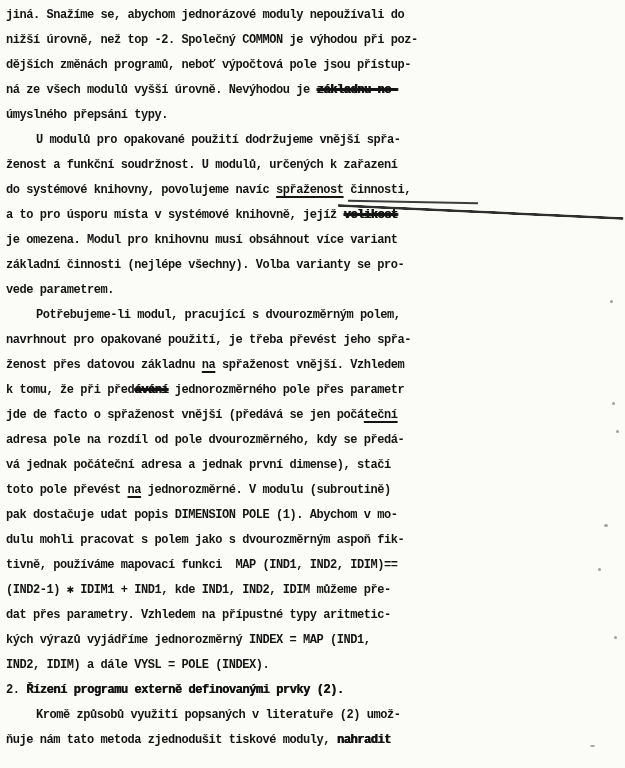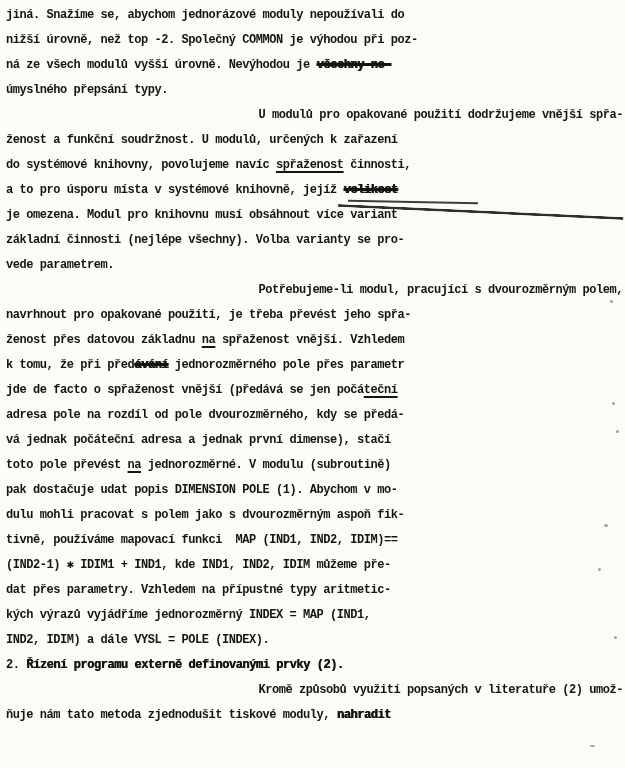--- a/index.html
+++ b/index.html
@@ -24,21 +24,20 @@
     font-weight: 700;
     letter-spacing: -0.45px;
     line-height: 25px;
   }
   .line {
     white-space: pre;
     height: 25px;
   }
   .line.indent {
     padding-left: 30px;
-    text-align: right;
   }
   .seg.strike {
     text-decoration: line-through;
     text-decoration-thickness: 2.5px;
     text-shadow: 0.6px 0 0 currentColor;
   }
   .seg.underline {
     text-decoration: underline;
     text-decoration-thickness: 2px;
     text-underline-offset: 3px;
@@ -89,21 +88,22 @@
   .speck.s5 { left: 598px; top: 568px; }
   .speck.s6 { left: 614px; top: 636px; }
   .speck.s7 { left: 590px; top: 745px; width: 5px; height: 2px; }
 </style>
 </head>
 <body>
 
 <div class="page">
     <div class="line"><span class="seg">jiná. Snažíme se, abychom jednorázové moduly nepoužívali do</span></div>
     <div class="line"><span class="seg">nižší úrovně, než top -2. Společný COMMON je výhodou při poz-</span></div>
-    <div class="line"><span class="seg">ná ze všech modulů vyšší úrovně. Nevýhodou je </span><span class="seg strike">všechny ne-</span></div>
+    <div class="line"><span class="seg">dějších změnách programů, neboť výpočtová pole jsou přístup-</span></div>
+    <div class="line"><span class="seg">ná ze všech modulů vyšší úrovně. Nevýhodou je </span><span class="seg strike">základnu ne-</span></div>
     <div class="line"><span class="seg">úmyslného přepsání typy.</span></div>
     <div class="line indent"><span class="seg">U modulů pro opakované použití dodržujeme vnější spřa-</span></div>
     <div class="line"><span class="seg">ženost a funkční soudržnost. U modulů, určených k zařazení</span></div>
     <div class="line"><span class="seg">do systémové knihovny, povolujeme navíc </span><span class="seg underline">spřaženost</span><span class="seg"> činnosti,</span></div>
     <div class="line"><span class="seg">a to pro úsporu místa v systémové knihovně, jejíž </span><span class="seg strike">velikost</span></div>
     <div class="line"><span class="seg">je omezena. Modul pro knihovnu musí obsáhnout více variant</span></div>
     <div class="line"><span class="seg">základní činnosti (nejlépe všechny). Volba varianty se pro-</span></div>
     <div class="line"><span class="seg">vede parametrem.</span></div>
     <div class="line indent"><span class="seg">Potřebujeme-li modul, pracující s dvourozměrným polem,</span></div>
     <div class="line"><span class="seg">navrhnout pro opakované použití, je třeba převést jeho spřa-</span></div>

